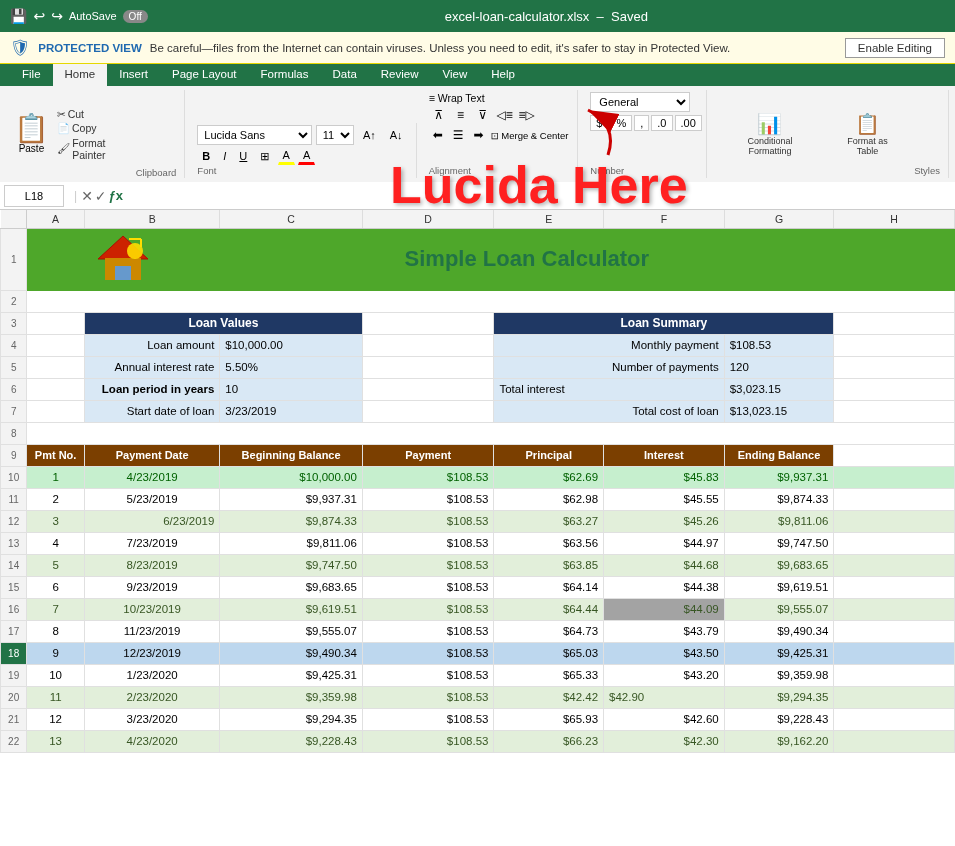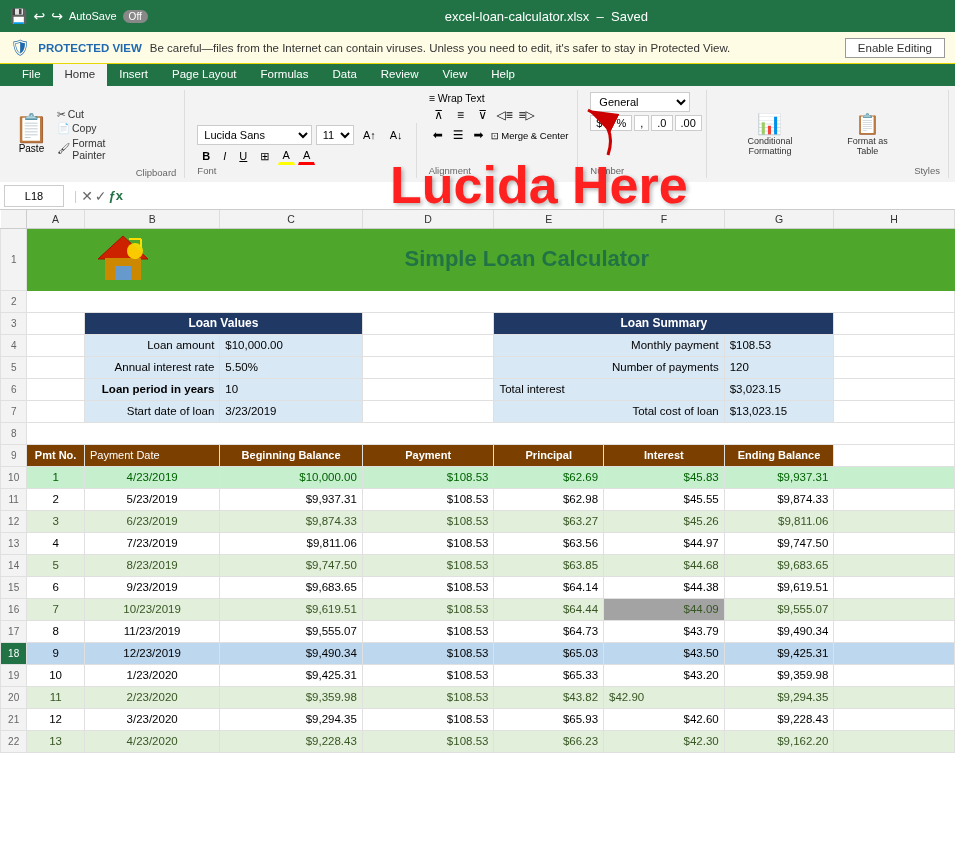--- a/index.html
+++ b/index.html
@@ -430,21 +430,21 @@
         </tr>
 
         <tr>
           <td class="row-num">8</td>
           <td colspan="8"></td>
         </tr>
 
         <tr>
           <td class="row-num">9</td>
           <td style="background:#7b3f00;color:#fff;font-weight:bold;text-align:center;font-size:11px;">Pmt No.</td>
-          <td style="background:#7b3f00;color:#fff;font-weight:normal;font-size:11px;">Payment Date</td>
+          <td style="background:#7b3f00;color:#fff;font-weight:bold;text-align:center;font-size:11px;">Payment Date</td>
           <td style="background:#7b3f00;color:#fff;font-weight:bold;text-align:center;font-size:11px;">Beginning Balance</td>
           <td style="background:#7b3f00;color:#fff;font-weight:bold;text-align:center;font-size:11px;">Payment</td>
           <td style="background:#7b3f00;color:#fff;font-weight:bold;text-align:center;font-size:11px;">Principal</td>
           <td style="background:#7b3f00;color:#fff;font-weight:bold;text-align:center;font-size:11px;">Interest</td>
           <td style="background:#7b3f00;color:#fff;font-weight:bold;text-align:center;font-size:11px;">Ending Balance</td>
           <td></td>
         </tr>
 
         <tr style="background:#c6efce;">
           <td class="row-num">10</td>
@@ -464,21 +464,21 @@
           <td style="text-align:right;">$9,937.31</td>
           <td style="text-align:right;">$108.53</td>
           <td style="text-align:right;">$62.98</td>
           <td style="text-align:right;">$45.55</td>
           <td style="text-align:right;">$9,874.33</td>
           <td></td>
         </tr>
         <tr style="background:#e2efda;">
           <td class="row-num">12</td>
           <td style="background:#e2efda;text-align:center;color:#375623;">3</td>
-          <td style="background:#e2efda;text-align:center;color:#375623;">6/23/2019</td>
+          <td style="background:#e2efda;text-align:right;color:#375623;">6/23/2019</td>
           <td style="background:#e2efda;text-align:right;color:#375623;">$9,874.33</td>
           <td style="background:#e2efda;text-align:right;color:#375623;">$108.53</td>
           <td style="background:#e2efda;text-align:right;color:#375623;">$63.27</td>
           <td style="background:#e2efda;text-align:right;color:#375623;">$45.26</td>
           <td style="background:#e2efda;text-align:right;color:#375623;">$9,811.06</td>
           <td></td>
         </tr>
         <tr>
           <td class="row-num">13</td>
           <td style="text-align:center;">4</td>
@@ -555,21 +555,21 @@
           <td style="text-align:right;">$43.20</td>
           <td style="text-align:right;">$9,359.98</td>
           <td></td>
         </tr>
         <tr style="background:#e2efda;">
           <td class="row-num">20</td>
           <td style="background:#e2efda;text-align:center;color:#375623;">11</td>
           <td style="background:#e2efda;text-align:center;color:#375623;">2/23/2020</td>
           <td style="background:#e2efda;text-align:right;color:#375623;">$9,359.98</td>
           <td style="background:#e2efda;text-align:right;color:#375623;">$108.53</td>
-          <td style="background:#e2efda;text-align:right;color:#375623;">$43.82</td>
+          <td style="background:#e2efda;text-align:right;color:#375623;">$42.42</td>
           <td style="background:#e2efda;text-align:left;color:#375623;">$42.90</td>
           <td style="background:#e2efda;text-align:right;color:#375623;">$9,294.35</td>
           <td></td>
         </tr>
         <tr>
           <td class="row-num">21</td>
           <td style="text-align:center;">12</td>
           <td style="text-align:center;">3/23/2020</td>
           <td style="text-align:right;">$9,294.35</td>
           <td style="text-align:right;">$108.53</td>

